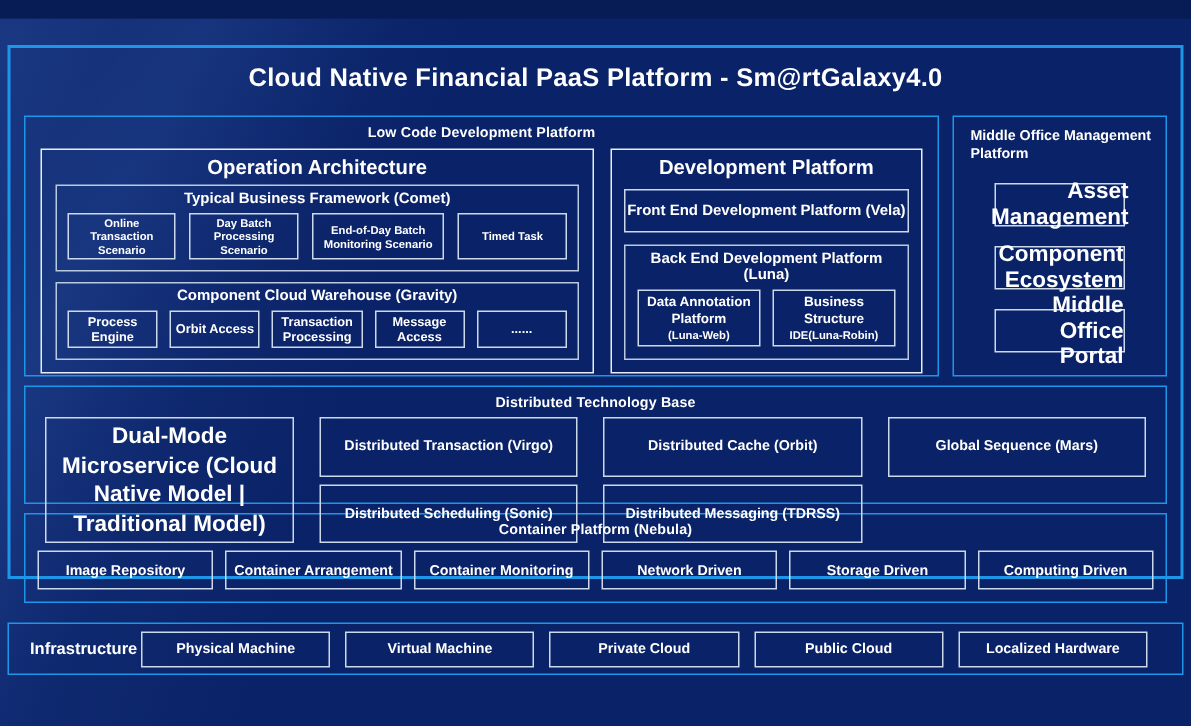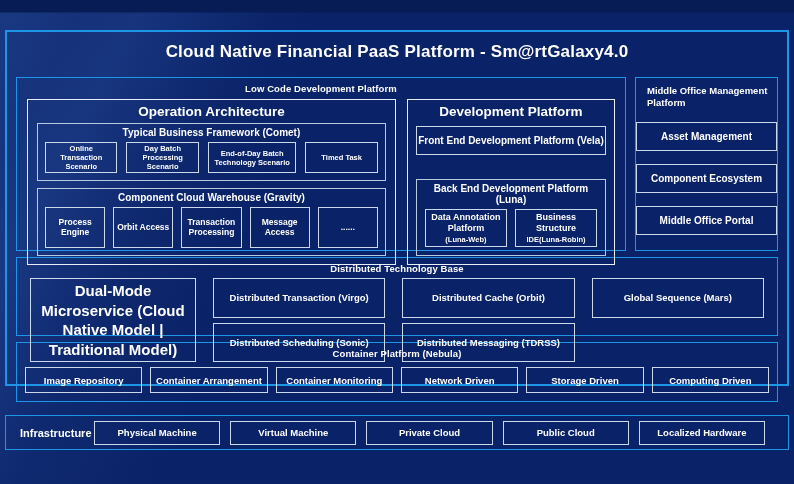--- a/index.html
+++ b/index.html
@@ -44,36 +44,36 @@
   .mini-box2 {
     flex:1; border:1.2px solid #ccd9ea; min-height:23px;
     display:flex; align-items:center; justify-content:center;
     text-align:center; font-size:8.5px; line-height:1.2; padding:1px 2px;
   }
   .fe-box {
     margin:5px 8px 0; height:29px; border:1.2px solid #ccd9ea;
     display:flex; align-items:center; justify-content:center;
     font-size:10px; text-align:center;
   }
-  .back-end { margin:24px 8px 8px; flex:1; display:flex; flex-direction:column; }
+  .back-end { margin:8px 8px 8px; flex:1; display:flex; flex-direction:column; }
   .be-row { display:flex; gap:8px; margin:0 8px 8px; flex:1; }
   .be-box {
     flex:1; border:1.2px solid #ccd9ea; text-align:center;
     display:flex; flex-direction:column; align-items:center; justify-content:center;
     font-size:9px; line-height:1.25; padding:2px;
   }
   .be-sub { font-size:7.5px; }
 
   
   .middle-office { width:143px; flex:none; display:flex; flex-direction:column; }
   .mo-title { font-size:9.5px; line-height:1.3; padding:7px 8px 0 11px; }
   .mo-box {
-    margin:13px 0 0; height:29px; border:1.2px solid #ccd9ea;
-    display:flex; align-items:center; justify-content:center;
-    font-size:10px; text-align:left;
+    margin:13px 27px 0; height:29px; border:1.2px solid #ccd9ea;
+    display:flex; align-items:center; justify-content:center;
+    font-size:15px; text-align:right;
   }
   .mo-box.first { margin-top:12px; }
 
   
   .distributed { margin:6px 9px 0; height:79px; display:flex; flex-direction:column; }
   .dist-body { display:flex; gap:17px; margin:1px 13px 8px; flex:1; }
   .micro-box {
     width:166px; flex:none; border:1.2px solid #ccd9ea;
     display:flex; align-items:center; justify-content:center;
     text-align:center; font-size:15px; line-height:1.3; padding:2px 8px;
@@ -119,21 +119,21 @@
         <div class="lc-body">
 
           <div class="op-arch panel-white">
             <div class="big-title">Operation Architecture</div>
 
             <div class="tbf sub-section">
               <div class="sub-title">Typical Business Framework (Comet)</div>
               <div class="tbf-row">
                 <div class="mini-box">Online Transaction Scenario</div>
                 <div class="mini-box">Day Batch Processing Scenario</div>
-                <div class="mini-box mini-wide">End-of-Day Batch Technology Scenario</div>
+                <div class="mini-box mini-wide">End-of-Day Batch Monitoring Scenario</div>
                 <div class="mini-box">Timed Task</div>
               </div>
             </div>
 
             <div class="ccw sub-section">
               <div class="sub-title">Component Cloud Warehouse (Gravity)</div>
               <div class="ccw-row">
                 <div class="mini-box2">Process Engine</div>
                 <div class="mini-box2">Orbit Access</div>
                 <div class="mini-box2">Transaction Processing</div>

